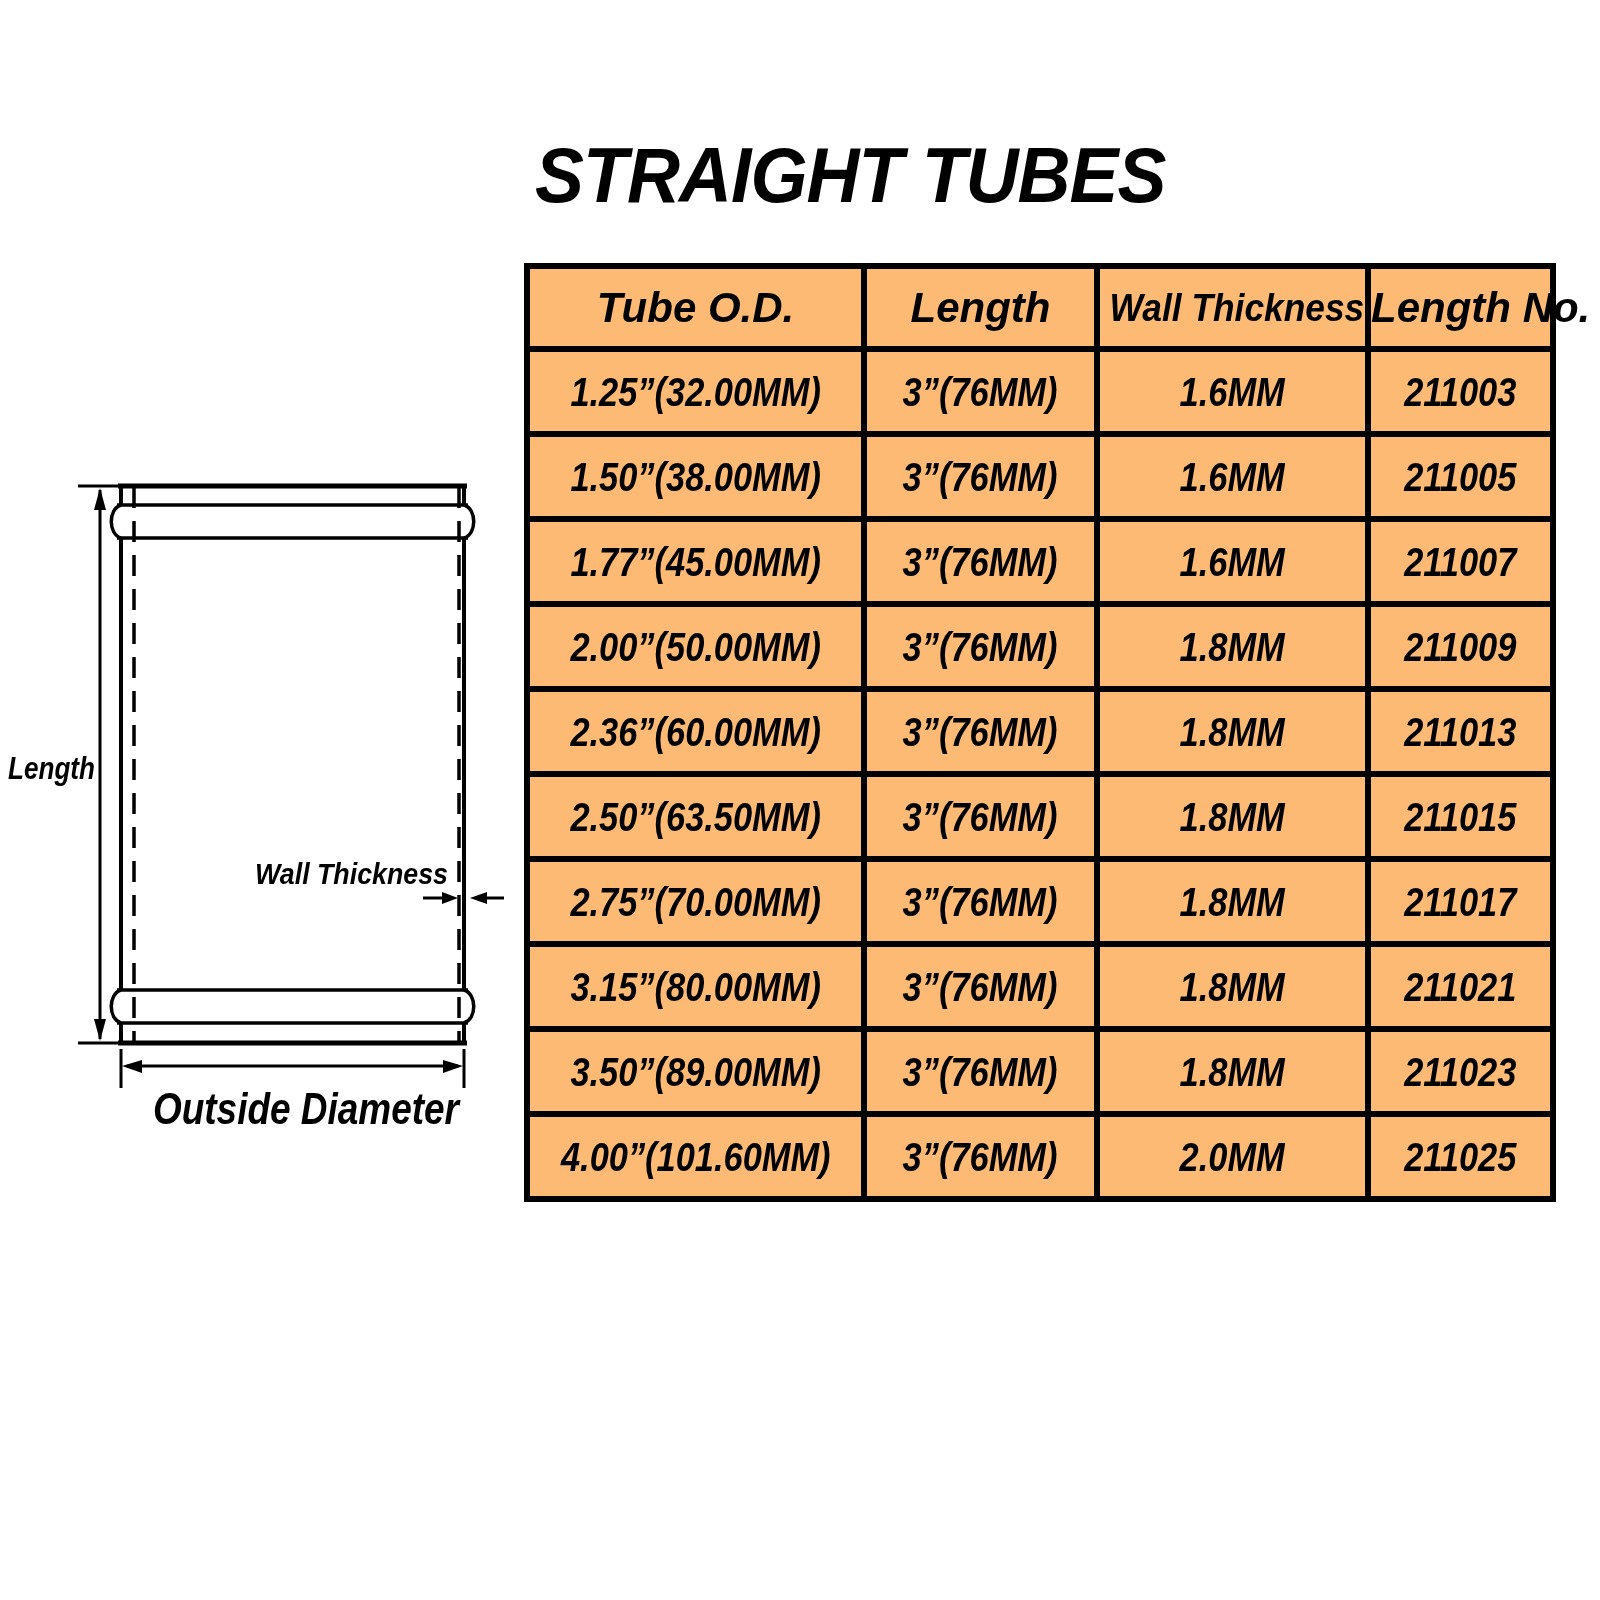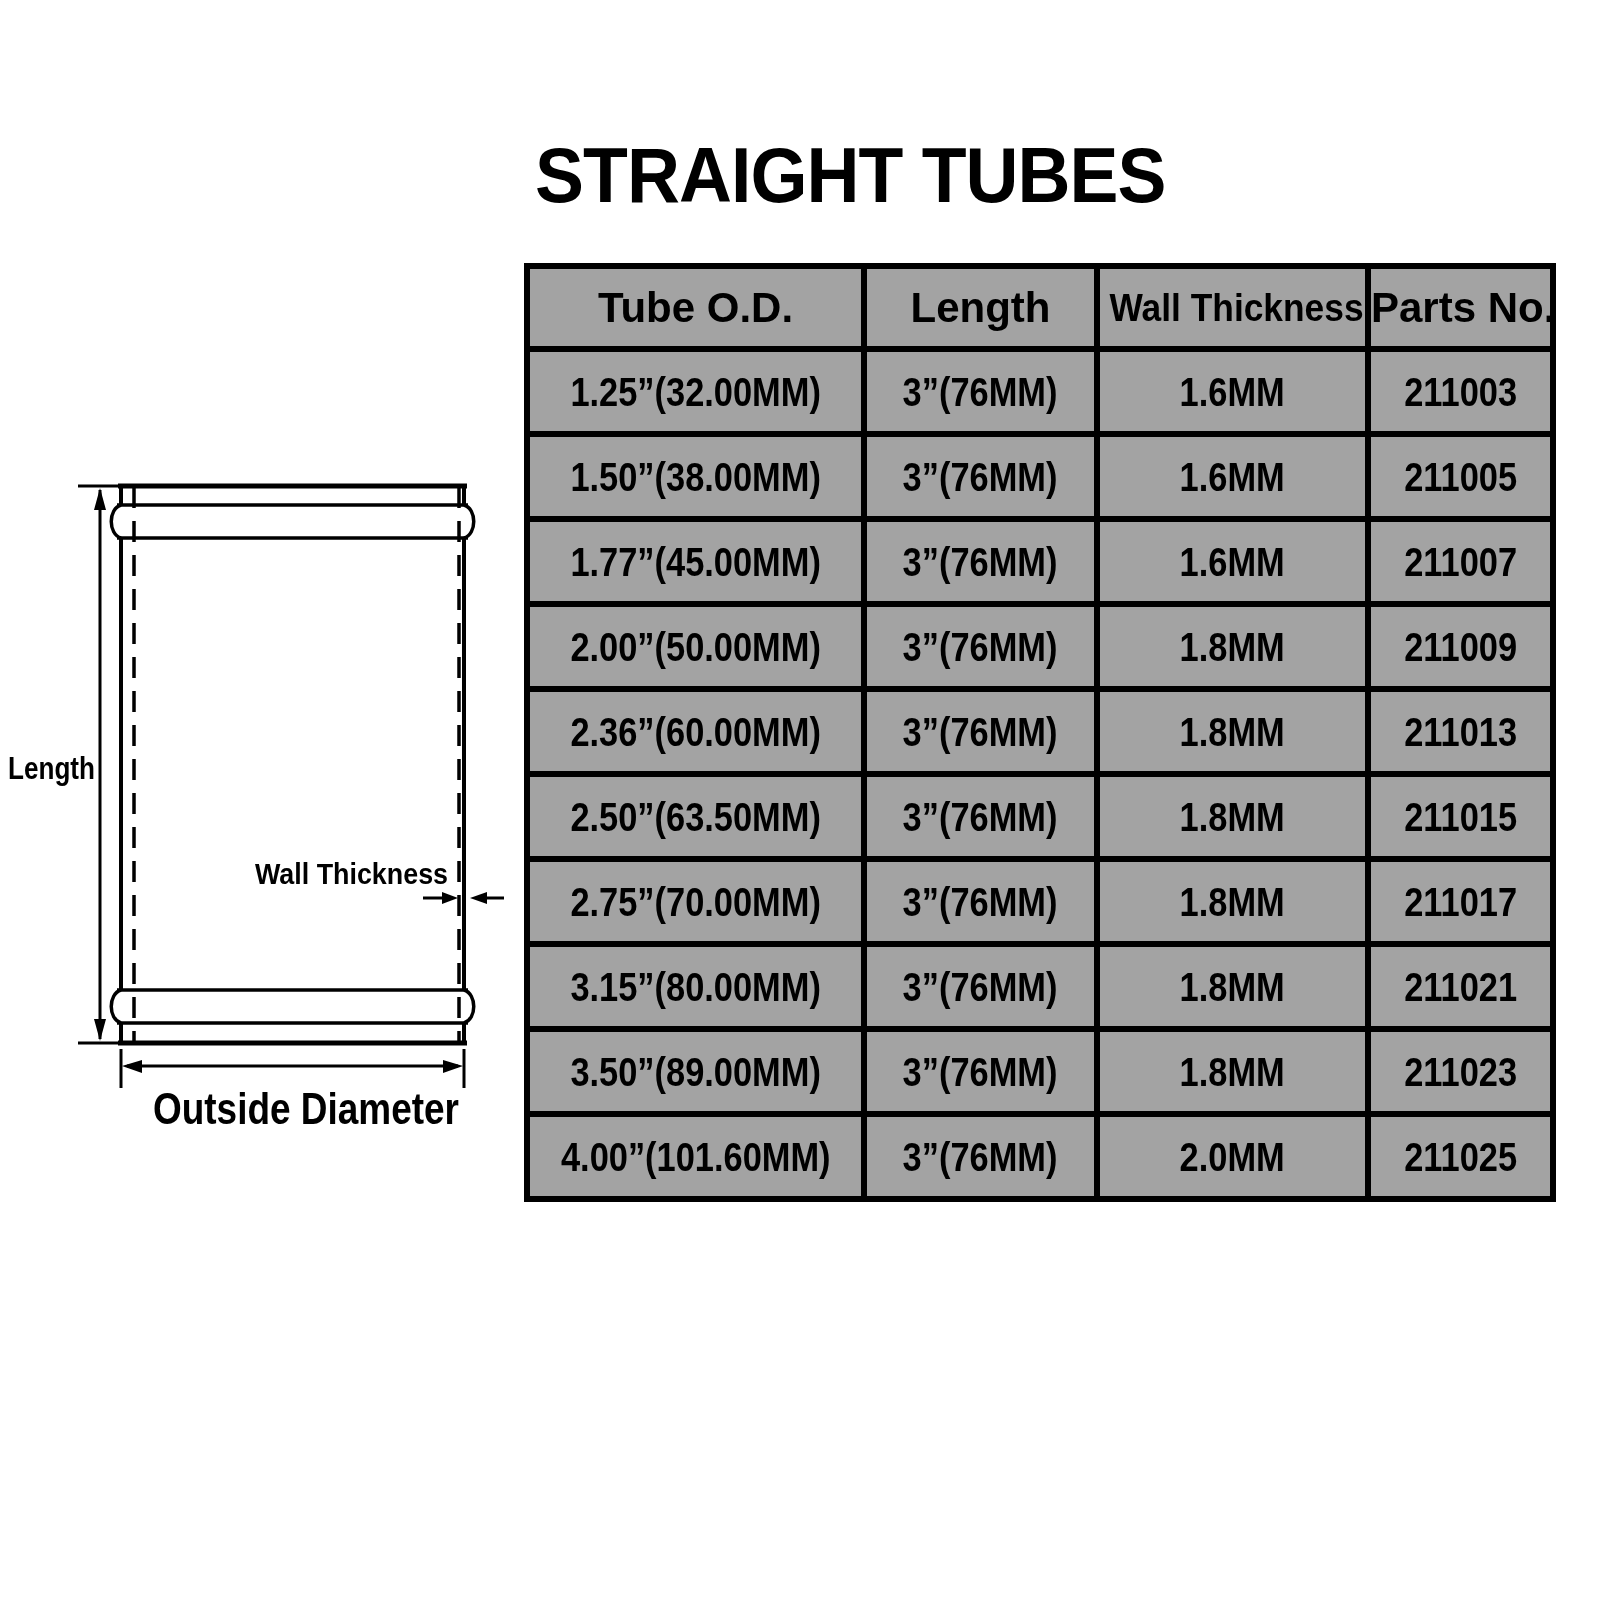--- a/index.html
+++ b/index.html
@@ -10,20 +10,21 @@
     height: 1600px;
     overflow: hidden;
     font-family: "Liberation Sans", sans-serif;
     color: #000000;
   }
   .page {
     position: relative;
     width: 1480px;
     height: 1600px;
     background: #ffffff;
+    font-style: italic;
   }
 
   
   .title-wrap {
     position: absolute;
     left: 0;
     top: 136px;
     width: 1700px;
     text-align: center;
     left: 0px;
@@ -47,21 +48,21 @@
     border-collapse: collapse;
     table-layout: fixed;
   }
   table.spec th, table.spec td {
     border: 6px solid #000000;
     box-sizing: border-box;
     height: 85px;
     padding: 0;
     text-align: center;
     vertical-align: middle;
-    background: #a3a3a3;
+    background: #fdba74;
   }
   table.spec tr.hdr th { height: 83px; }
   .ht {
     display: inline-block;
     font-size: 42px;
     font-weight: bold;
     white-space: nowrap;
     line-height: 1;
   }
   .ht.cond {
@@ -161,21 +162,21 @@
       <col style="width:337px">
         <col style="width:233px">
         <col style="width:271px">
         <col style="width:185px">
     </colgroup>
     <tbody>
         <tr class="hdr">
       <th><span class="ht">Tube O.D.</span></th>
       <th><span class="ht">Length</span></th>
       <th><span class="ht cond">Wall Thickness</span></th>
-      <th><span class="ht">Parts No.</span></th>
+      <th><span class="ht">Length No.</span></th>
     </tr>
     <tr>
       <td><span class="ct">1.25”(32.00MM)</span></td>
       <td><span class="ct">3”(76MM)</span></td>
       <td><span class="ct">1.6MM</span></td>
       <td><span class="ct">211003</span></td>
     </tr>
     <tr>
       <td><span class="ct">1.50”(38.00MM)</span></td>
       <td><span class="ct">3”(76MM)</span></td>

